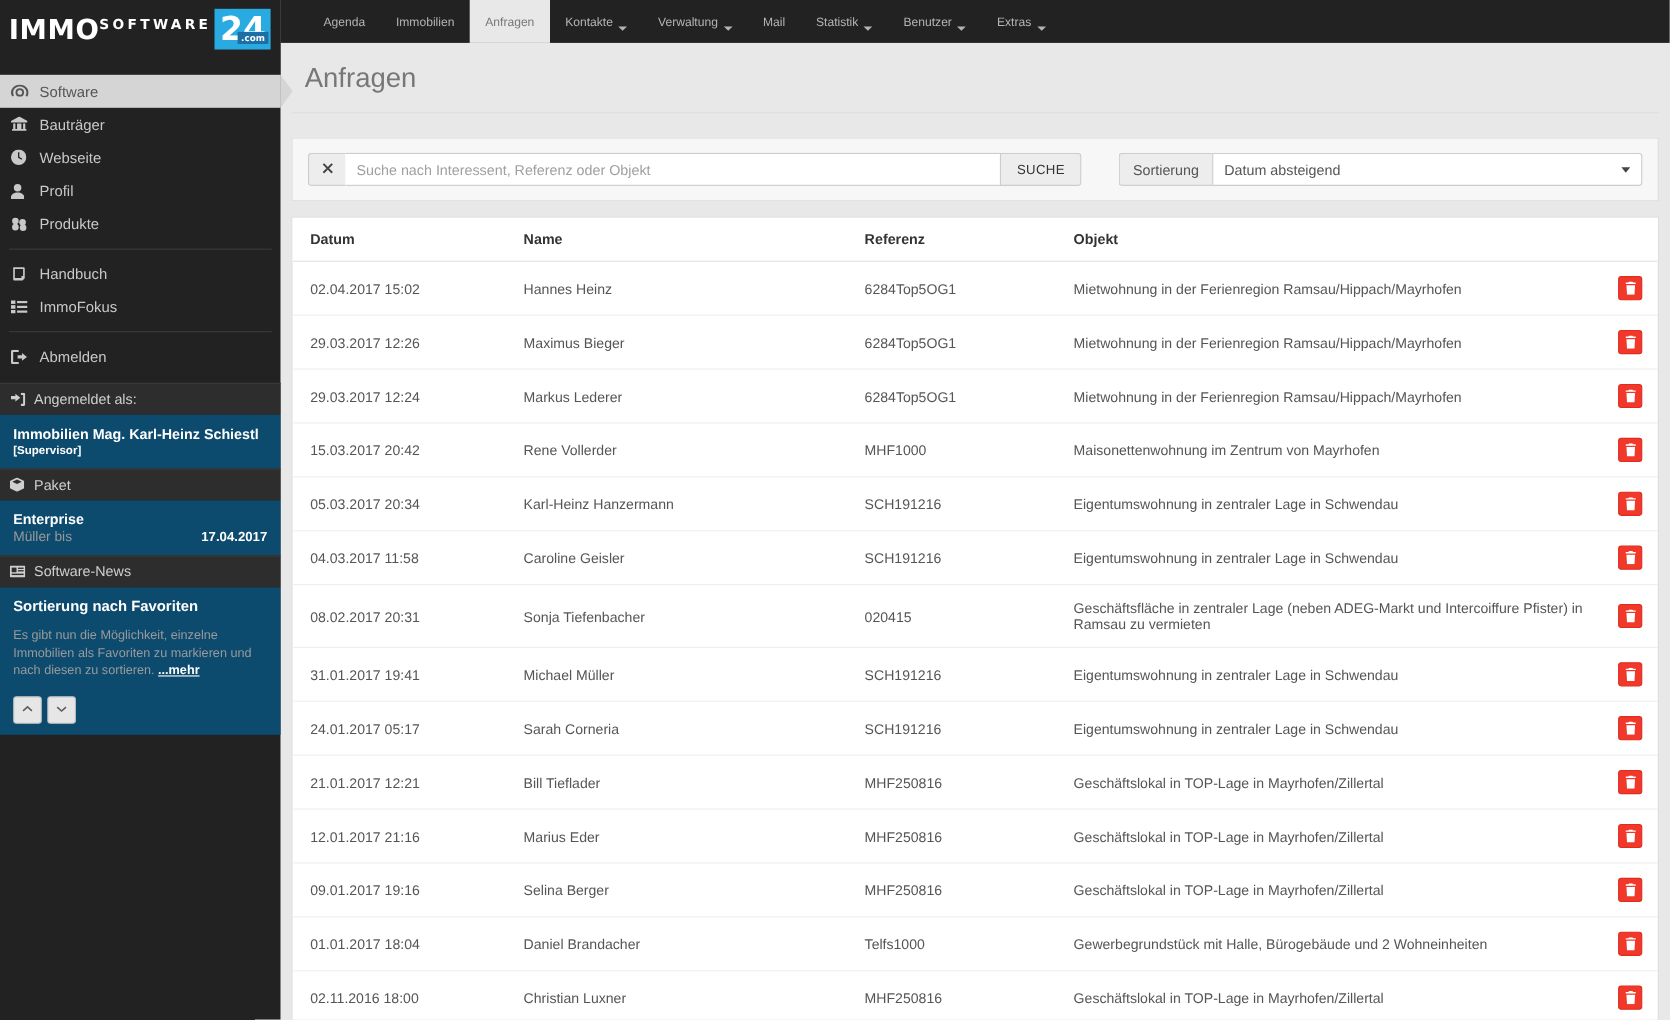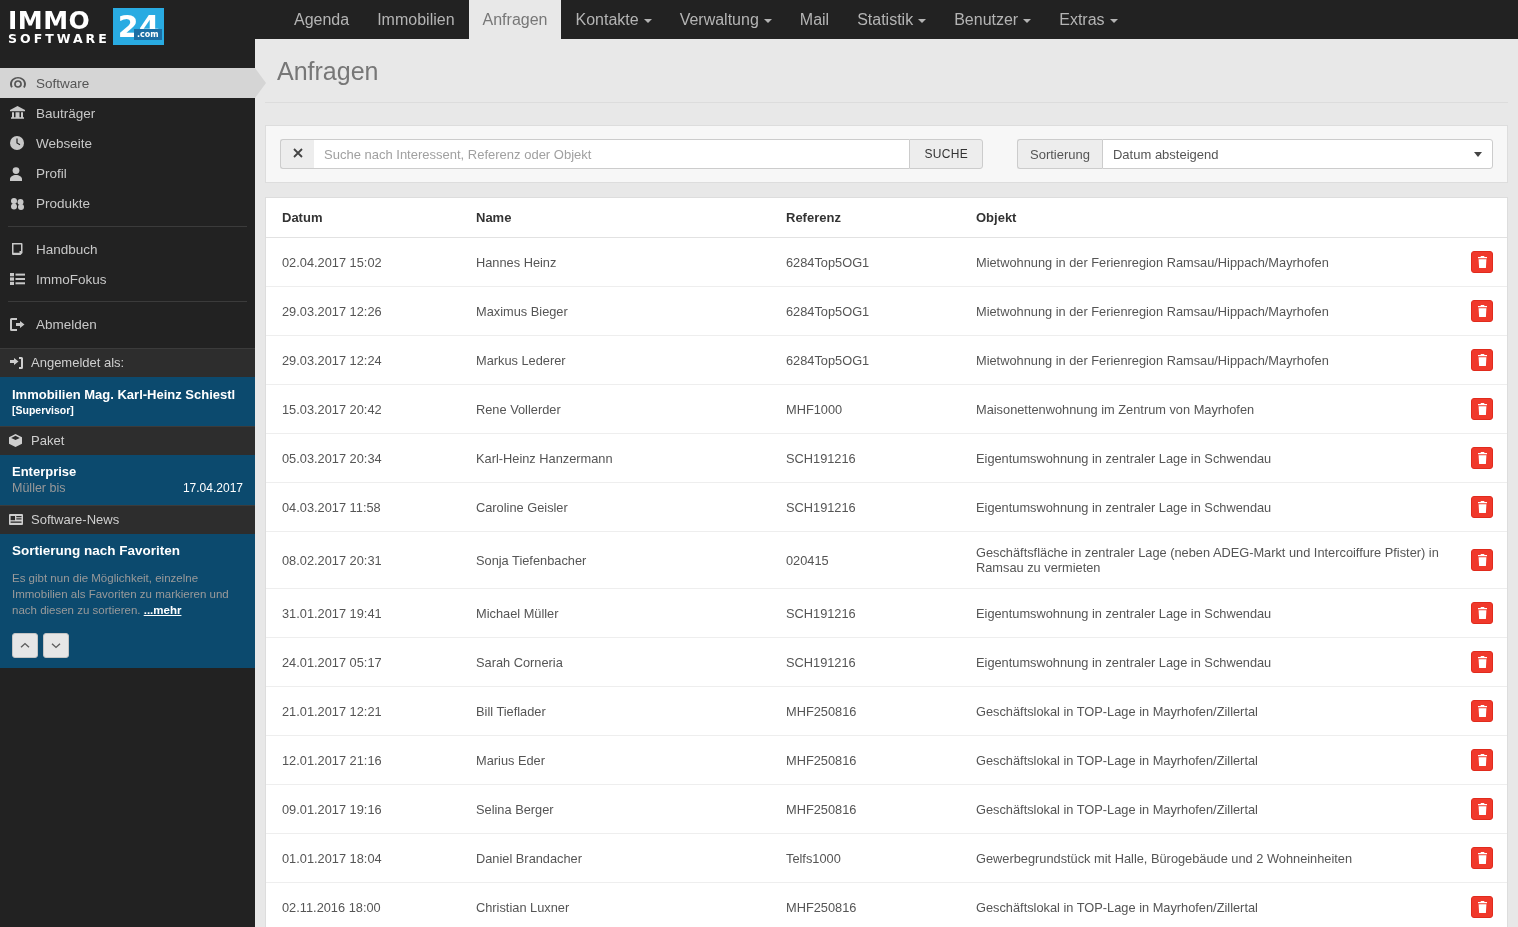--- a/index.html
+++ b/index.html
@@ -15,21 +15,21 @@
   .sidebar {
     width: 255px; min-width: 255px; height: 927px;
     background: #222222;
     position: relative; z-index: 5;
   }
   .logo-area {
     height: 68px; padding: 8px 0 0 8px;
     background: #222222;
   }
   .logo { display: flex; align-items: center; height: 37px; }
-  .logo-left { display: flex; flex-direction: column; justify-content: space-between; }
+  .logo-left { display: flex; flex-direction: row; justify-content: space-between; }
   .logo-immo {
     font-family: "DejaVu Sans", sans-serif;
     font-weight: bold; font-size: 25px; color: #ffffff;
     letter-spacing: 0.5px; line-height: 23px;
   }
   .logo-software {
     font-family: "DejaVu Sans", sans-serif;
     font-weight: bold; font-size: 12.5px; color: #ffffff;
     letter-spacing: 3.0px; line-height: 13px;
   }
@@ -84,43 +84,43 @@
   }
   .sec-head .ico { width: 22px; min-width: 22px; display: inline-flex; align-items: center; color: #cfcfcf; }
   .sec-body { padding: 9px 12px 10px 12px; background: #0c4a6e; }
   .user-name {
     color: #ffffff; font-weight: bold; font-size: 13px; line-height: 17px;
   }
   .user-role { color: #ffffff; font-weight: bold; font-size: 10.5px; margin-top: 1px; }
   .paket-name { color: #ffffff; font-weight: bold; font-size: 13px; margin-bottom: 2px; }
   .paket-row { display: flex; justify-content: space-between; align-items: baseline; }
   .paket-valid { color: #999999; font-size: 12.5px; }
-  .paket-date { color: #ffffff; font-weight: normal; font-size: 12px; }
+  .paket-date { color: #ffffff; font-weight: bold; font-size: 12px; }
   .news-title { color: #ffffff; font-weight: bold; font-size: 13.5px; }
   .news-body { color: #9a9a9a; font-size: 11.5px; line-height: 16px; margin-top: 12px; }
   .news-more { color: #ffffff; font-weight: bold; }
   .news-btns { margin-top: 15px; display: flex; gap: 5px; }
   .news-btn {
     width: 26px; height: 25px;
     background: #e6e6e6; border: 1px solid #c4c4c4; border-radius: 3px;
     color: #5d5d5d; font-size: 10px;
     display: flex; align-items: center; justify-content: center;
     cursor: pointer;
   }
 
   
   .right { flex: 1; display: flex; flex-direction: column; height: 927px; background: #e8e8e8; }
 
   .topnav {
     height: 39px; background: #222222;
     display: flex; align-items: stretch; padding-left: 25px;
   }
   .topnav-item {
-    display: flex; align-items: center; padding: 12px 14px;
-    color: #b4b4b4; font-size: 16px; cursor: pointer;
+    display: flex; align-items: flex-end; padding: 12px 14px;
+    color: #b4b4b4; font-size: 11px; cursor: pointer;
     white-space: nowrap;
   }
   .topnav-item.active { background: #e8e8e8; color: #777777; }
   .caret {
     display: inline-block; margin-left: 5px;
     width: 0; height: 0; border-left: 4px solid transparent;
     border-right: 4px solid transparent; border-top: 4px solid currentColor;
     position: relative; top: 1px;
   }
 

